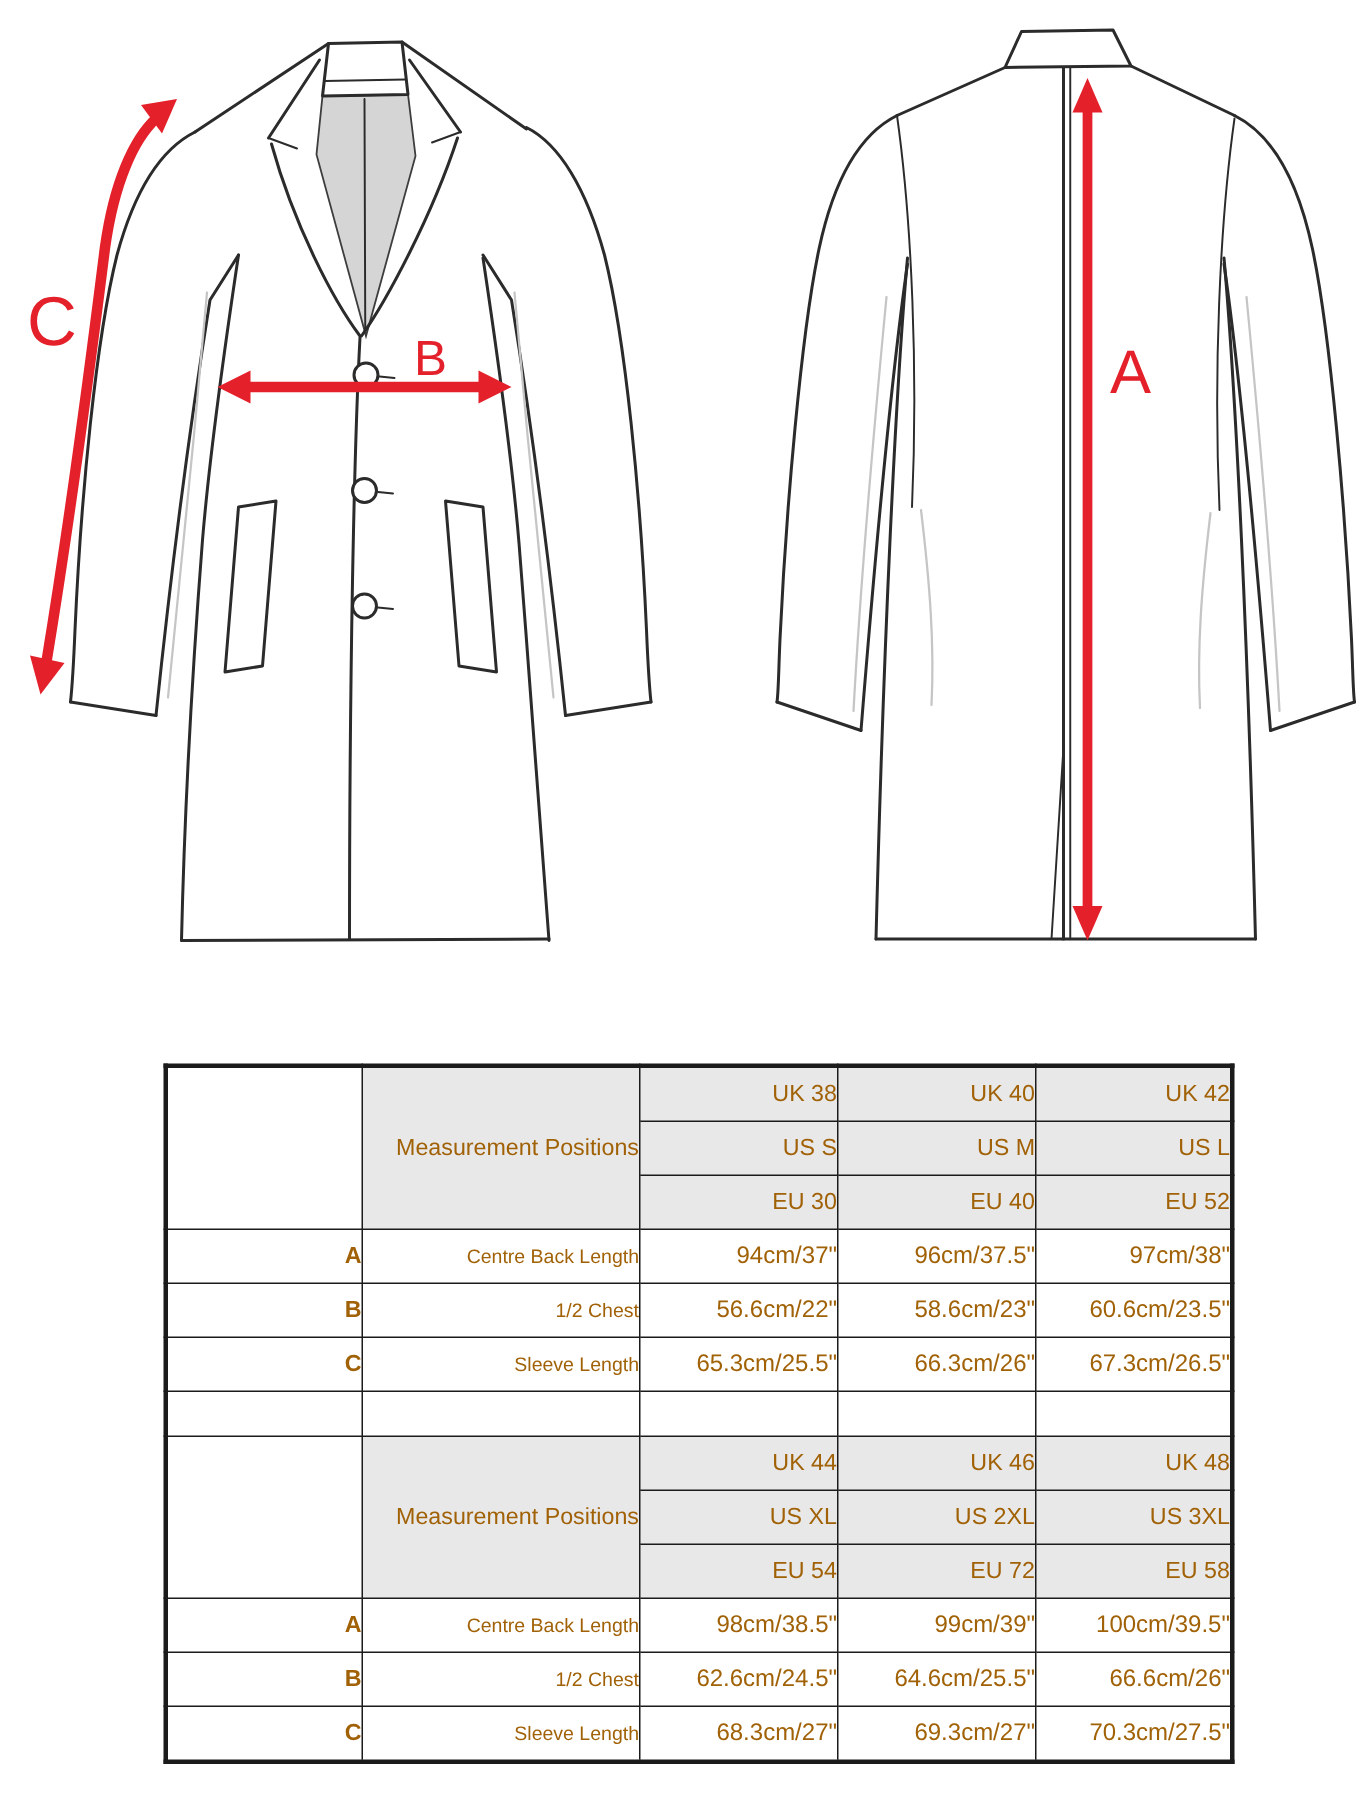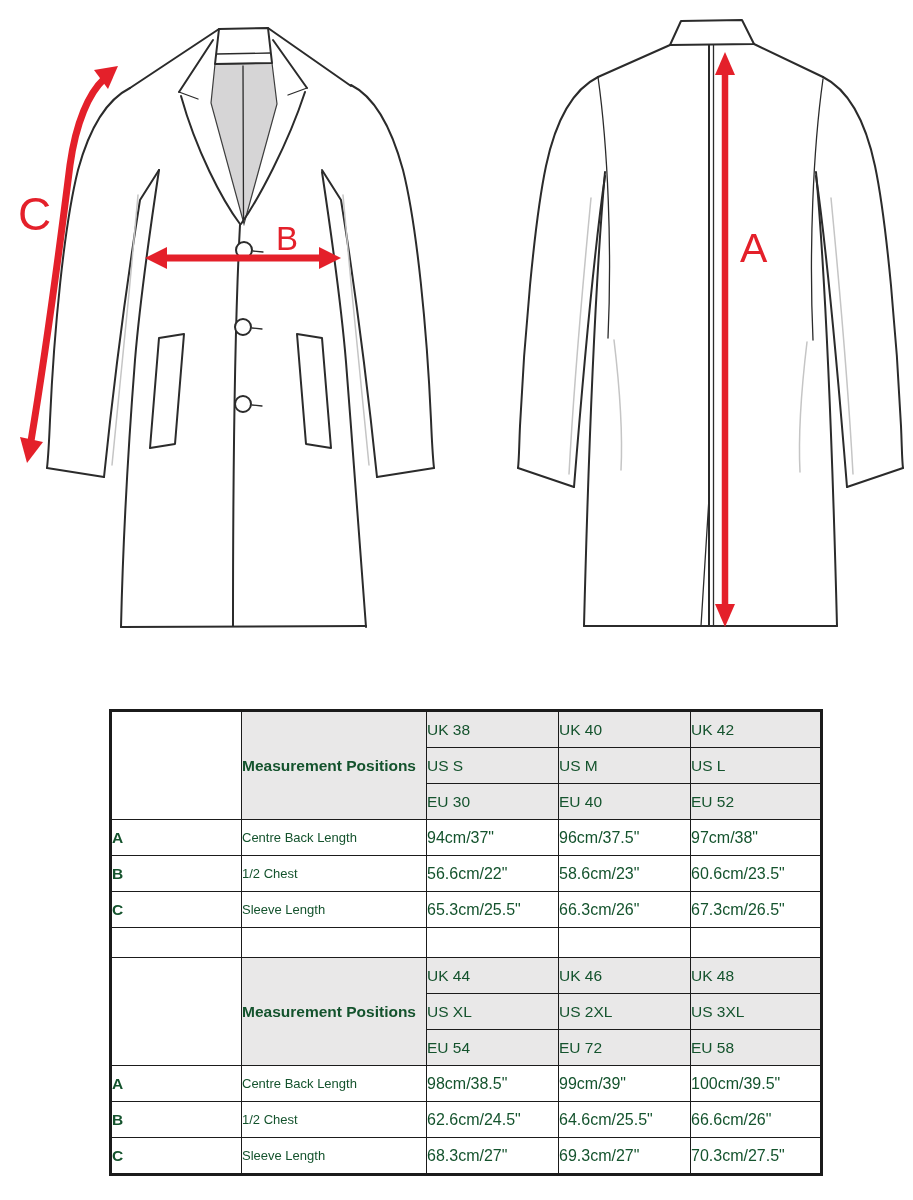--- a/index.html
+++ b/index.html
@@ -14,25 +14,25 @@
   .thin{stroke-width:1.3;}
   .fw{fill:#ffffff;}
   .lt{fill:none;stroke:#c5c5c5;stroke-width:1.5;stroke-linecap:round;}
   .red{fill:none;stroke:currentColor;stroke-width:7;}
   .sw6{stroke-width:6.5;}
   .diagram-label{font-family:"Liberation Sans",sans-serif;fill:currentColor;}
 
   
   #size-chart{position:absolute;left:109px;top:709px;width:711px;
               border-collapse:collapse;table-layout:fixed;}
-  #size-chart td{border:1px solid #1b1b1b;text-align:left;vertical-align:middle;
-                 padding:0;color:#14532d;}
+  #size-chart td{border:1px solid #1b1b1b;text-align:right;vertical-align:middle;
+                 padding:0;color:#a16207;}
   #size-chart{border:3px solid #1b1b1b;}
   td.corner{background:#fff;}
-  td.mp{background:#e9e8e8;font-weight:bold;font-size:15.5px;}
+  td.mp{background:#e9e8e8;font-weight:normal;font-size:15.5px;}
   td.sz{background:#e9e8e8;font-size:15.5px;height:35px;padding-top:4px;}
   tr.d td{height:35px;border-top:2px solid #1b1b1b;border-bottom:2px solid #1b1b1b;}
   td.letter{font-weight:bold;font-size:15.5px;padding-bottom:5px;}
   td.pos{font-size:13px;padding-bottom:5px;}
   td.val{font-size:16px;padding-top:9px;}
   tr.spacer td{height:29px;border-left:1px solid #c9c9c9;border-right:1px solid #c9c9c9;
                border-top:2px solid #1b1b1b;border-bottom:2px solid #1b1b1b;background:#fff;}
 </style>
 </head>
 <body>

